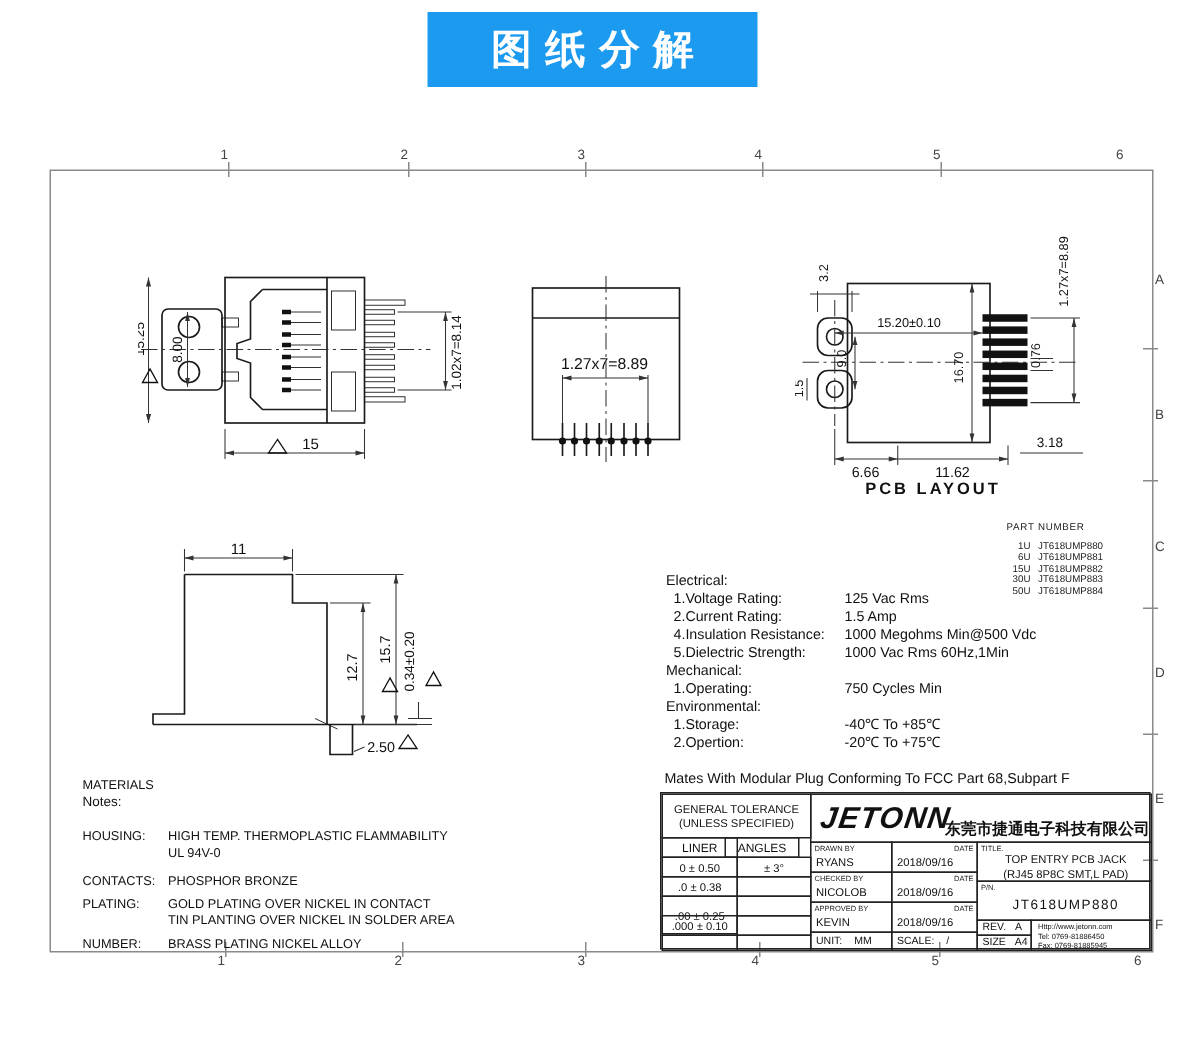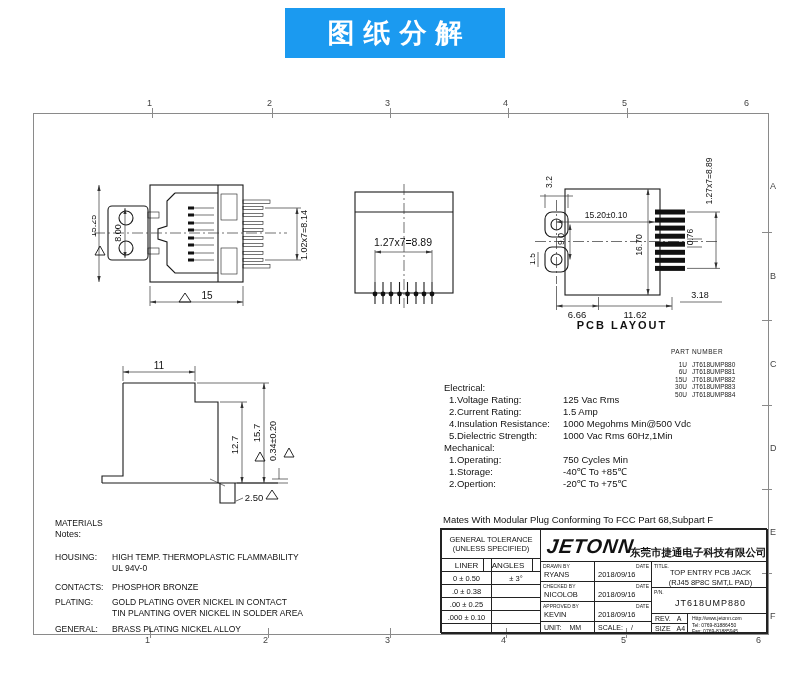--- a/index.html
+++ b/index.html
@@ -339,20 +339,21 @@
       </div>
     <div class="specrow">
         <span class="lbl">5.Dielectric Strength:</span>
         <span>1000 Vac Rms 60Hz,1Min</span>
       </div>
     <div class="spechdr">Mechanical:</div>
     <div class="specrow">
         <span class="lbl">1.Operating:</span>
         <span>750 Cycles Min</span>
       </div>
+    <div class="spechdr">Environmental:</div>
     <div class="specrow">
         <span class="lbl">1.Storage:</span>
         <span>-40℃ To +85℃</span>
       </div>
     <div class="specrow">
         <span class="lbl">2.Opertion:</span>
         <span>-20℃ To +75℃</span>
       </div>
   </div>
   <div class="footnote">Mates With Modular Plug Conforming To FCC Part 68,Subpart F</div>
@@ -366,37 +367,37 @@
     </div>
     <div class="nrow" style="margin-top:8px">
       <span class="nlbl">CONTACTS:</span>
       <span>PHOSPHOR BRONZE</span>
     </div>
     <div class="nrow" style="margin-top:4px">
       <span class="nlbl">PLATING:</span>
       <span><span>GOLD PLATING OVER NICKEL IN CONTACT</span><br><span>TIN PLANTING OVER NICKEL IN SOLDER AREA</span></span>
     </div>
     <div class="nrow" style="margin-top:5px">
-      <span class="nlbl">GENERAL:</span>
+      <span class="nlbl">NUMBER:</span>
       <span>BRASS PLATING NICKEL ALLOY</span>
     </div>
   </div>
 
   <div class="tb">
     <div class="cell ctr" style="left:0;top:0;width:100px;height:30px;flex-direction:column;font-size:7.5px;line-height:9px">
       <div>GENERAL TOLERANCE</div>
       <div>(UNLESS SPECIFIED)</div>
     </div>
     <div class="cell ctr" style="left:0;top:29px;width:51px;height:14px;font-size:8px">LINER</div>
     <div class="cell ctr" style="left:42px;top:29px;width:50px;height:14px;font-size:8px">ANGLES</div>
     <div class="cell ctr" style="left:0;top:42px;width:51px;height:14px;font-size:7.5px">0 ± 0.50</div>
     <div class="cell ctr" style="left:50px;top:42px;width:50px;height:14px;font-size:7.5px">± 3°</div>
     <div class="cell ctr" style="left:0;top:55px;width:51px;height:14px;font-size:7.5px">.0 ± 0.38</div>
     <div class="cell" style="left:50px;top:55px;width:50px;height:14px"></div>
-    <div class="cell ctr" style="left:0;top:68px;width:51px;height:14px;font-size:7.5px">.00 ± 0.25</div>
+    <div class="cell ctr" style="left:0;top:68px;width:51px;height:26px;font-size:7.5px">.00 ± 0.25</div>
     <div class="cell" style="left:50px;top:68px;width:50px;height:14px"></div>
     <div class="cell ctr" style="left:0;top:81px;width:51px;height:14px;font-size:7.5px">.000 ± 0.10</div>
     <div class="cell" style="left:50px;top:81px;width:50px;height:14px"></div>
     <div class="cell" style="left:0;top:94px;width:51px;height:11px"></div>
     <div class="cell" style="left:50px;top:94px;width:50px;height:11px"></div>
 
     <div class="cell" style="left:99px;top:0;width:228px;height:33px">
       <div style="position:absolute;left:6px;top:5px" class="logo">JETONN</div>
       <div style="position:absolute;left:89px;top:16px;width:136px;text-align:center">
         <div style="font-size:10.5px;font-weight:bold;white-space:nowrap">东莞市捷通电子科技有限公司</div>

